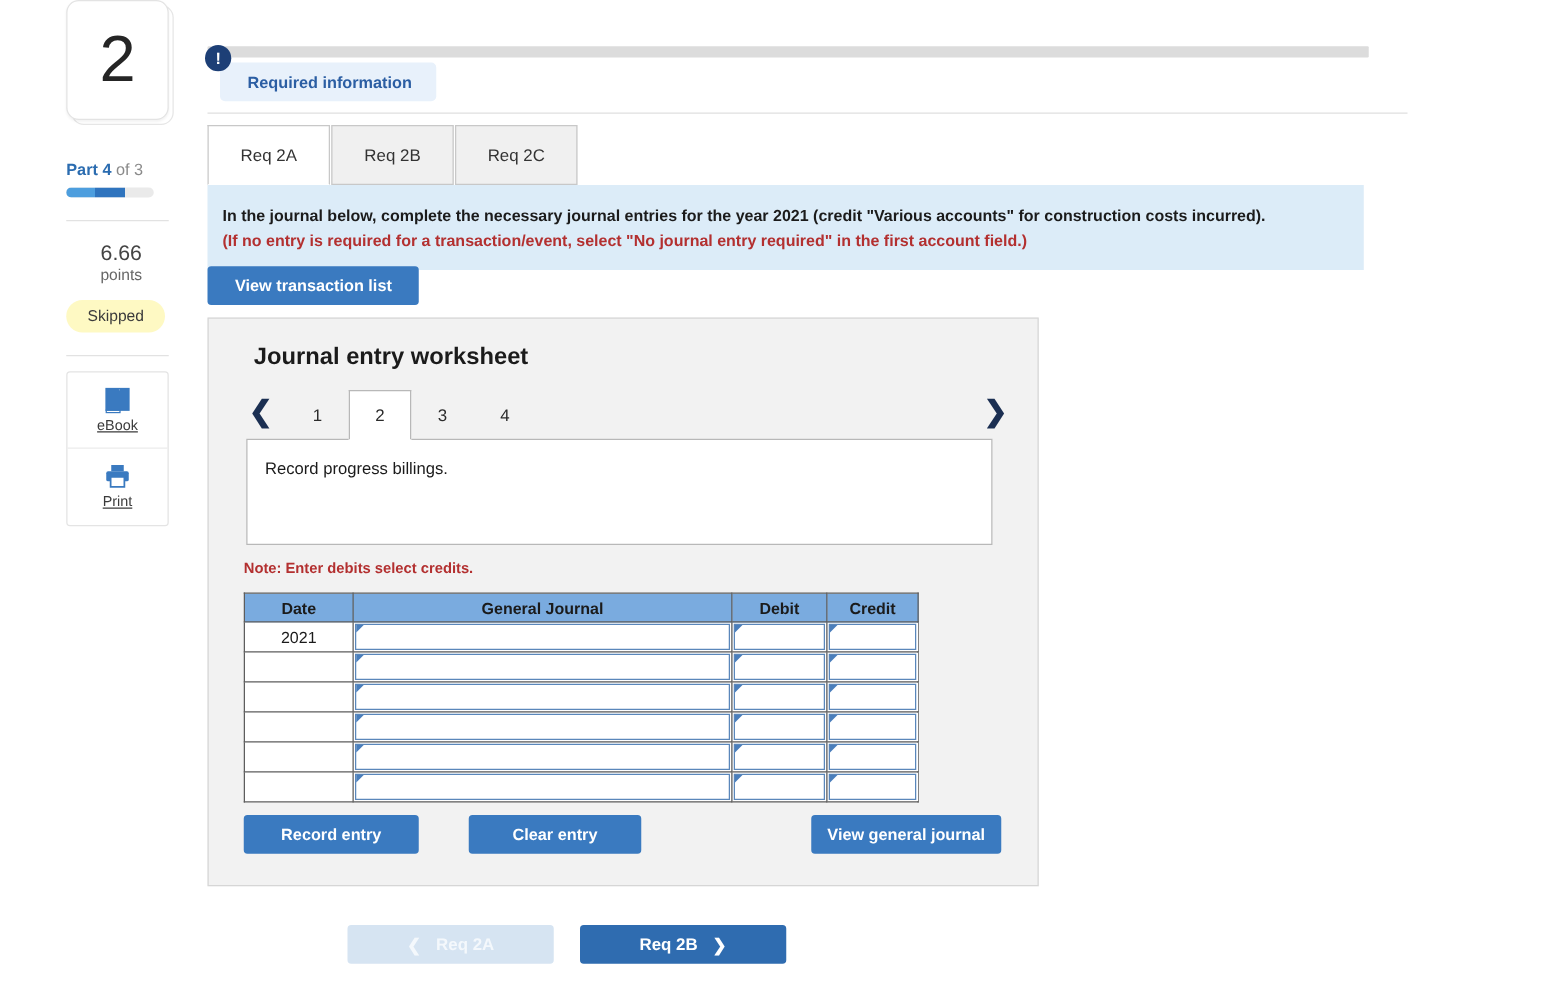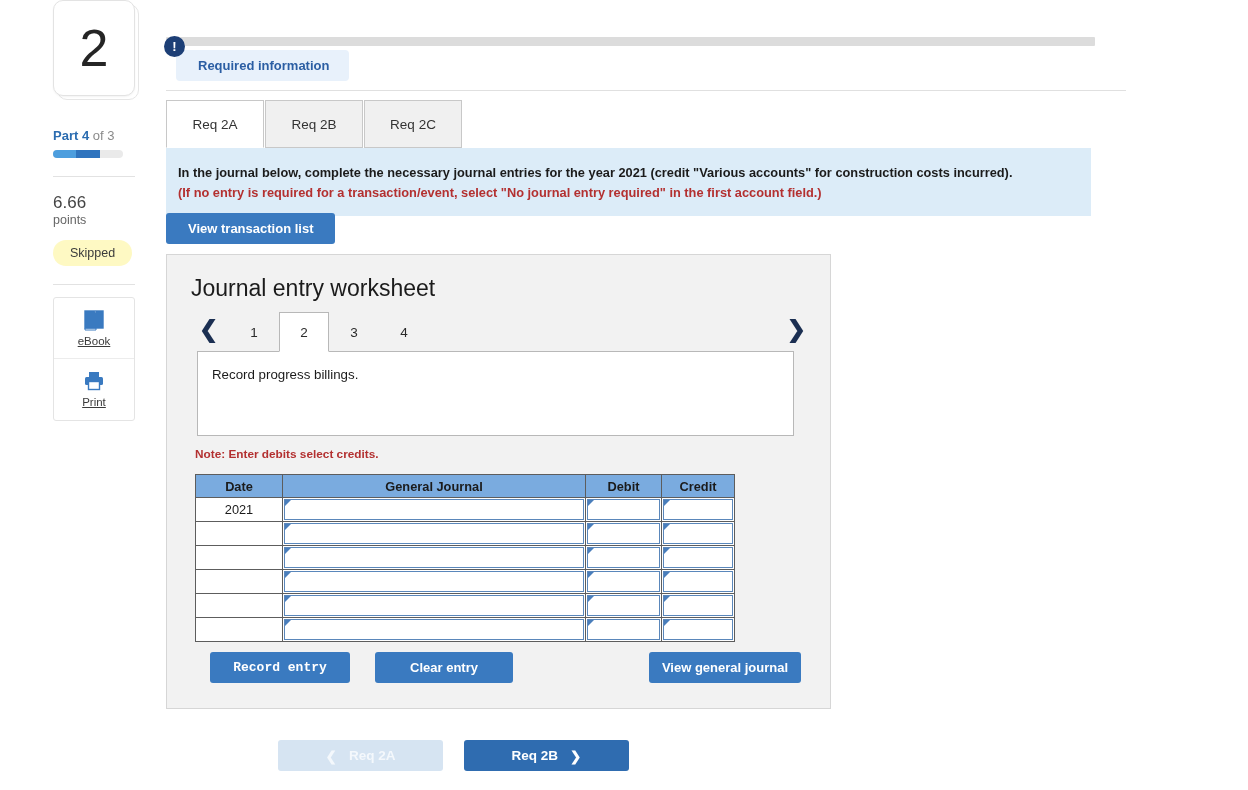--- a/index.html
+++ b/index.html
@@ -35,21 +35,21 @@
   .progress {
     margin-top: 7px; width: 70px; height: 8px;
     background: #eaeaea; border-radius: 4px; overflow: hidden;
     display: flex;
   }
   .progress-a { width: 33.3%; height: 100%; background: #4d9ede; }
   .progress-b { width: 33.3%; height: 100%; background: #2f74be; }
 
   .hr-thin { margin-top: 18px; width: 82px; height: 1px; background: #e2e2e2; }
 
-  .points { margin-top: 15px; font-size: 17px; color: #444; line-height: 1.25; }
+  .points { margin-top: 15px; font-size: 17px; color: #444; line-height: 1.25; text-align: center; }
   .points .lbl { font-size: 12.5px; color: #666; display: block; }
 
   .skipped {
     margin-top: 11px; display: inline-block;
     background: #fef9c3; color: #3b3b3b;
     border-radius: 14px; padding: 6px 17px;
     font-size: 12.5px;
   }
 
   .hr-thin2 { margin-top: 18px; width: 82px; height: 1px; background: #e2e2e2; }
@@ -116,21 +116,21 @@
     font-size: 13px; font-weight: bold;
   }
   .btn-view-tx { position: absolute; left: 0px; top: 213px; height: 31px; padding: 0 22px; }
 
   
   .worksheet {
     position: absolute; left: 0px; top: 254px;
     width: 665px; height: 455px;
     background: #f2f2f2; border: 1px solid #d6d6d6;
   }
-  .ws-title { position: absolute; left: 24px; top: 20px; font-size: 23px; font-weight: normal; color: #1b1b1b; }
+  .ws-title { position: absolute; left: 36px; top: 20px; font-size: 19px; font-weight: bold; color: #1b1b1b; }
 
   .pager { position: absolute; left: 26px; top: 57px; right: 14px; height: 40px; }
   .pg-arrow {
     position: absolute; top: 6px; font-size: 23px; color: #1b2f52;
     cursor: pointer; line-height: 1; font-weight: bold;
   }
   .pg-prev { left: 6px; }
   .pg-next { right: 10px; }
   .pg-nums { position: absolute; left: 36px; top: 0px; display: flex; align-items: flex-end; }
   .pg {
@@ -170,21 +170,21 @@
     border: 1px solid #5a87bb; background: #ffffff;
     cursor: text;
   }
   .field::before {
     content: ""; position: absolute; left: 0px; top: 0px;
     border-left: 6px solid #4a7ebb;
     border-bottom: 6px solid transparent;
   }
 
   .ws-actions { position: absolute; left: 28px; top: 397px; width: 610px; height: 32px; }
-  .btn-record { position: absolute; left: 15px; top: 0px; width: 140px; height: 31px; font-family: Liberation Mono, monospace; }
+  .btn-record { position: absolute; left: 0px; top: 0px; width: 140px; height: 31px; }
   .btn-clear  { position: absolute; left: 180px; top: 0px; width: 138px; height: 31px; }
   .btn-viewgj { position: absolute; left: 454px; top: 0px; width: 152px; height: 31px; }
 
   
   .footer-nav { position: absolute; left: 278px; top: 740px; width: 400px; height: 31px; }
   .nav-btn {
     position: absolute; top: 0; height: 31px;
     display: flex; align-items: center; justify-content: center; gap: 12px;
     border: none; border-radius: 3px;
     font-family: "Liberation Sans", sans-serif;

